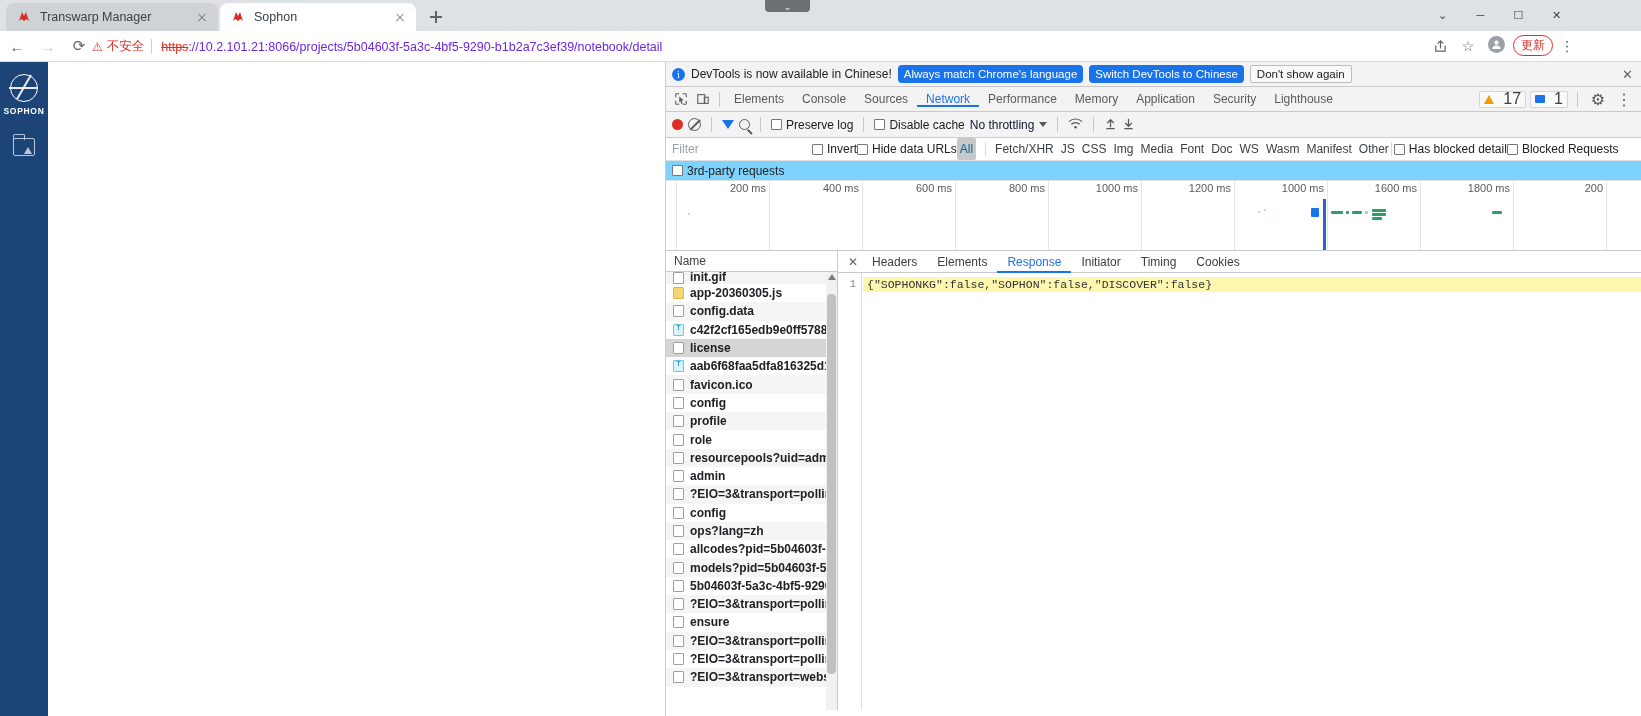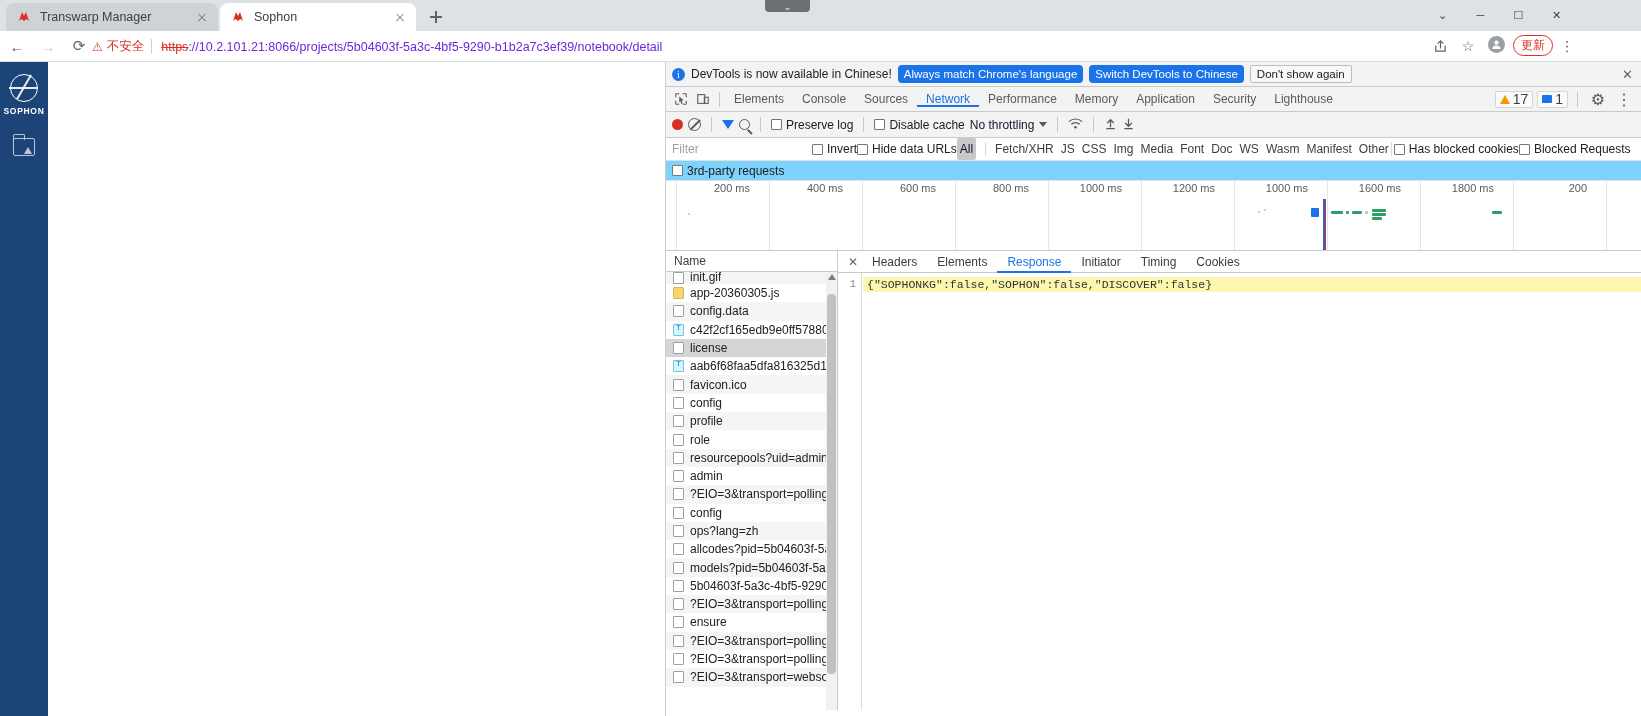--- a/index.html
+++ b/index.html
@@ -160,21 +160,21 @@
     display: flex; align-items: center; padding: 0 4px;
   }
   .dt-toolicon { width: 22px; height: 21px; display: flex; align-items: center;
                  justify-content: center; color: #5a5a5a; }
   .vsep { width: 1px; height: 15px; background: #c8c8c8; margin: 0 5px; }
   .dt-tab { font-size: 12px; color: #5a5a5a; padding: 0 9px; height: 15px;
             display: flex; align-items: center; white-space: nowrap; }
   .dt-tab.active { color: #1a73e8; box-shadow: inset 0 -2px 0 #1a73e8; }
   .dt-badges { margin-left: auto; display: flex; align-items: center; gap: 4px;
                padding-right: 2px; }
-  .badge { display: flex; align-items: center; gap: 3px; font-size: 14px;
+  .badge { display: flex; align-items: center; gap: 9px; font-size: 16px;
            color: #3c4043; border: 1px solid #d4d4d4; background: #fafafa;
            border-radius: 2px; padding: 0 4px; height: 17px; }
   .tri-warn { width: 0; height: 0; border-left: 5px solid transparent;
               border-right: 5px solid transparent; border-bottom: 9px solid #f29900; }
   .msg-sq { width: 10px; height: 8px; background: #1a73e8; border-radius: 1px; }
 
   .dt-toolbar2 {
     height: 26px; background: #f3f3f3; border-bottom: 1px solid #cacaca;
     display: flex; align-items: center; padding: 0 6px; gap: 5px;
   }
@@ -200,33 +200,33 @@
   .arrow-ico { font-size: 12px; color: #5a5a5a; }
 
   .dt-filterrow {
     height: 23px; background: #ffffff; border-bottom: 1px solid #e0e0e0;
     display: flex; align-items: center; padding: 0 6px; 
   }
   .filter-input { width: 140px; height: 18px; font-size: 12px; color: #9aa0a6;
                   display: flex; align-items: center; }
   .ftypes { display: flex; align-items: center; gap: 7px; }
   .ftype { font-size: 12px; color: #3c4043; white-space: nowrap; }
-  .ftype.active { background: #c8c8c8; color: #0f172a; padding: 4px 3px; border-radius: 2px; }
+  .ftype.active { background: #c8c8c8; color: #0369a1; padding: 4px 3px; border-radius: 2px; }
   .fsep { width: 1px; height: 14px; background: #d8d8d8; margin: 0 2px; }
 
   .dt-thirdparty {
     height: 20px; background: #7dd3fc; border-bottom: 1px solid #e0e0e0;
     display: flex; align-items: center; padding: 0 6px; gap: 5px;
   }
 
   .dt-overview { height: 70px; background: #ffffff; border-bottom: 1px solid #cacaca;
                  position: relative; overflow: hidden; }
   .ov-ticks { position: absolute; left: 0; top: 0; right: 0; height: 18px; }
   .ov-tick { position: absolute; top: 0; height: 70px; border-left: 1px solid #e4e4e4; }
-  .ov-tick span { position: absolute; right: 20px; top: 1px; font-size: 11px; color: #5a5a5a;
+  .ov-tick span { position: absolute; right: 4px; top: 1px; font-size: 11px; color: #5a5a5a;
                   white-space: nowrap; }
   .ov-band { position: absolute; left: 0; top: 18px; right: 0; height: 52px; }
   .ev-line { position: absolute; width: 1.5px; top: 0; bottom: 0; }
   .ev-red { background: #d93025; }
   .ev-blue { background: #2d5fd0; }
   .bar { position: absolute; border-radius: 1px; }
 
   .dt-body { position: absolute; left: 0; top: 0; right: 0; bottom: 0; display: flex; }
   .name-panel { width: 172px; flex: 0 0 172px; background: #fff;
                 border-right: 1px solid #cacaca; display: flex; flex-direction: column;
@@ -239,21 +239,21 @@
           font-size: 12px; color: #202124; white-space: nowrap; overflow: hidden; }
   .nrow:nth-child(odd) { background: #f5f5f5; }
   .nrow.selected { background: #d5d5d5; }
   .ficon { width: 11px; height: 12px; border: 1px solid #9aa0a6; background: #fff;
            border-radius: 1px; flex: 0 0 11px; }
   .ficon.js { background: #f5d76e; border-color: #d5b84e; }
   .ficon.doc { background: #d8f5fb; border-color: #6fc7dd; position: relative; }
   .ficon.doc::after { content: "T"; position: absolute; left: 0; right: 0; top: -2px;
                       text-align: center; font-size: 8px; color: #1a73e8;
                       font-family: "Liberation Sans", sans-serif; }
-  .nrow-label { overflow: hidden; text-overflow: clip; }
+  .nrow-label { overflow: hidden; text-overflow: clip; font-weight: bold; }
   .vscroll { position: absolute; right: 0; top: 0; width: 11px; bottom: 0;
              background: #f1f1f1; }
   .vthumb { position: absolute; right: 1px; width: 9px; background: #c1c1c1;
             border-radius: 4px; }
   .scroll-up { position: absolute; right: 1px; top: 2px; width: 0; height: 0;
                border-left: 4px solid transparent; border-right: 4px solid transparent;
                border-bottom: 6px solid #7d7d7d; }
 
   .detail-panel { flex: 1 1 auto; background: #fff; display: flex; flex-direction: column; }
   .detail-tabbar { height: 22px; border-bottom: 1px solid #cacaca; display: flex;
@@ -487,21 +487,21 @@
         <span class="ftype">Font</span>
         <span class="ftype">Doc</span>
         <span class="ftype">WS</span>
         <span class="ftype">Wasm</span>
         <span class="ftype">Manifest</span>
         <span class="ftype">Other</span>
       </span>
       <span class="fsep"></span>
       <span class="cb-row">
         <span class="cb"></span>
-        <span>Has blocked cookies</span>
+        <span>Has blocked detail</span>
       </span>
       <span class="cb-row">
         <span class="cb"></span>
         <span>Blocked Requests</span>
       </span>
     </div>
 
     <div class="dt-thirdparty">
       <span class="cb-row">
         <span class="cb"></span>

